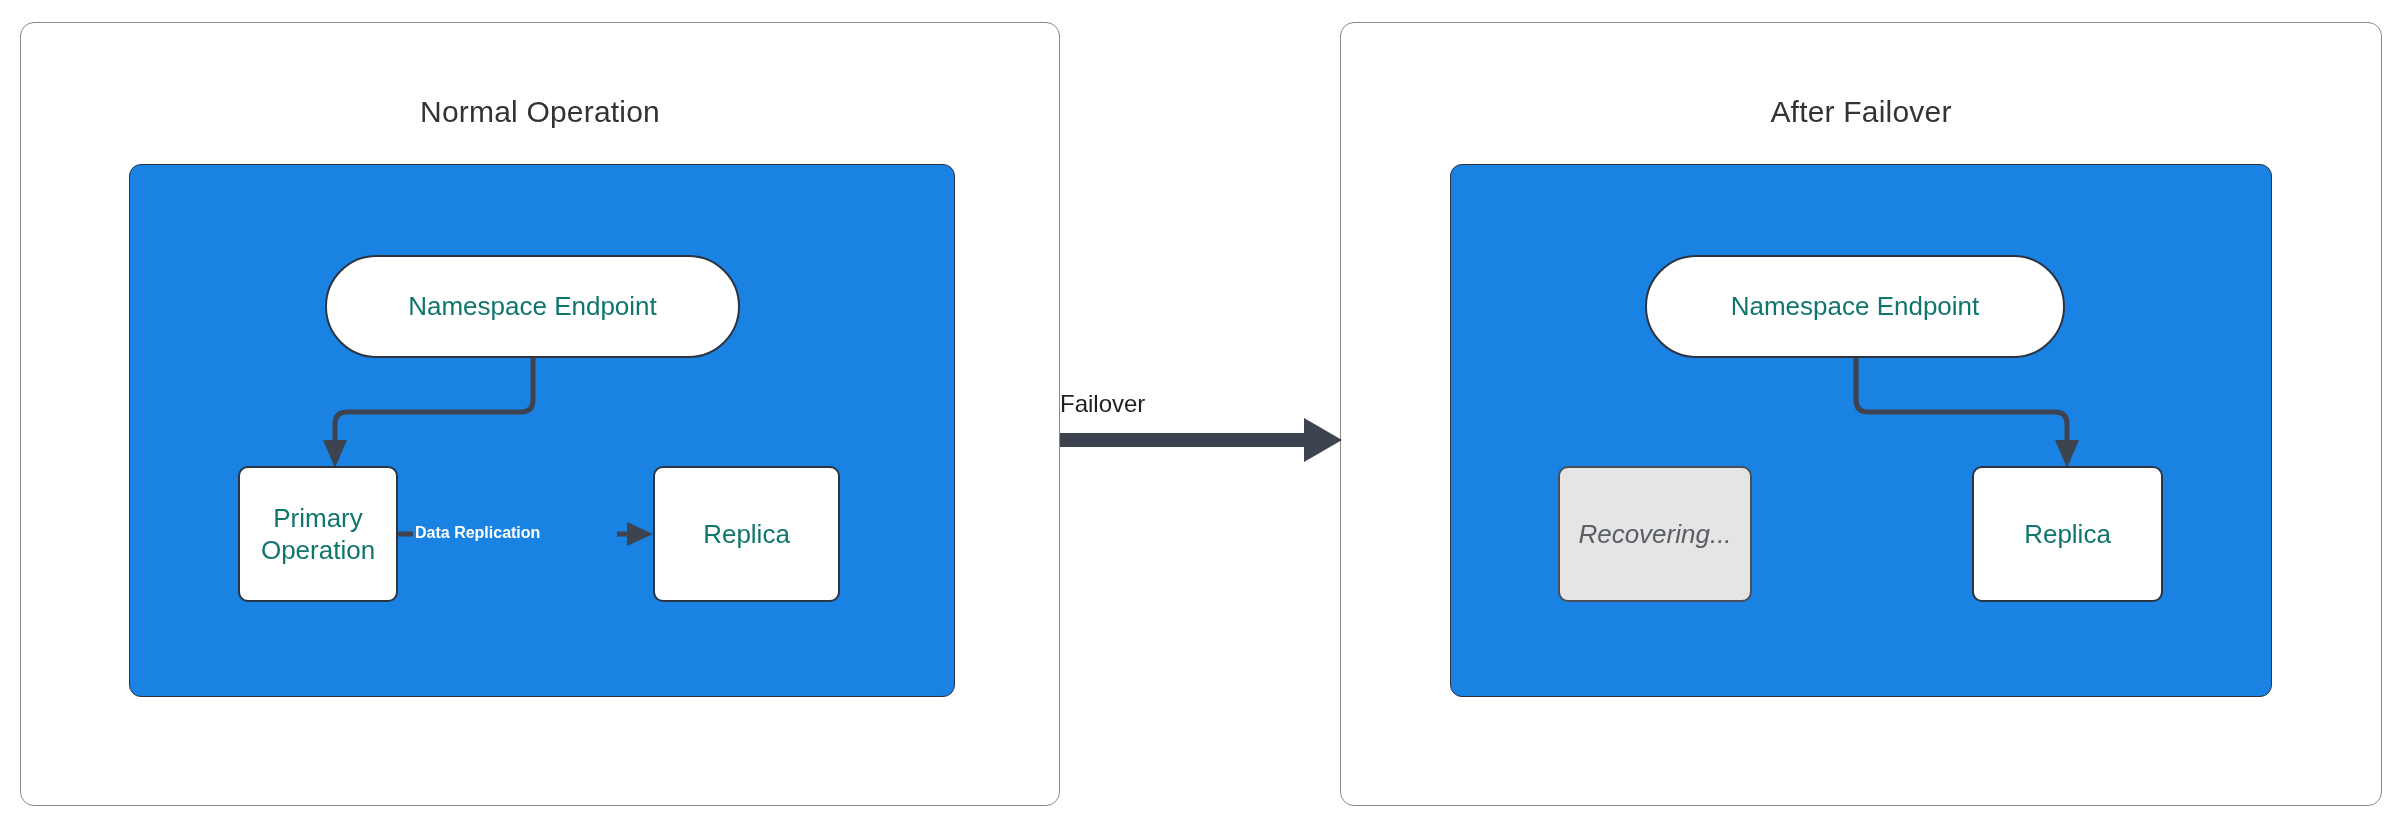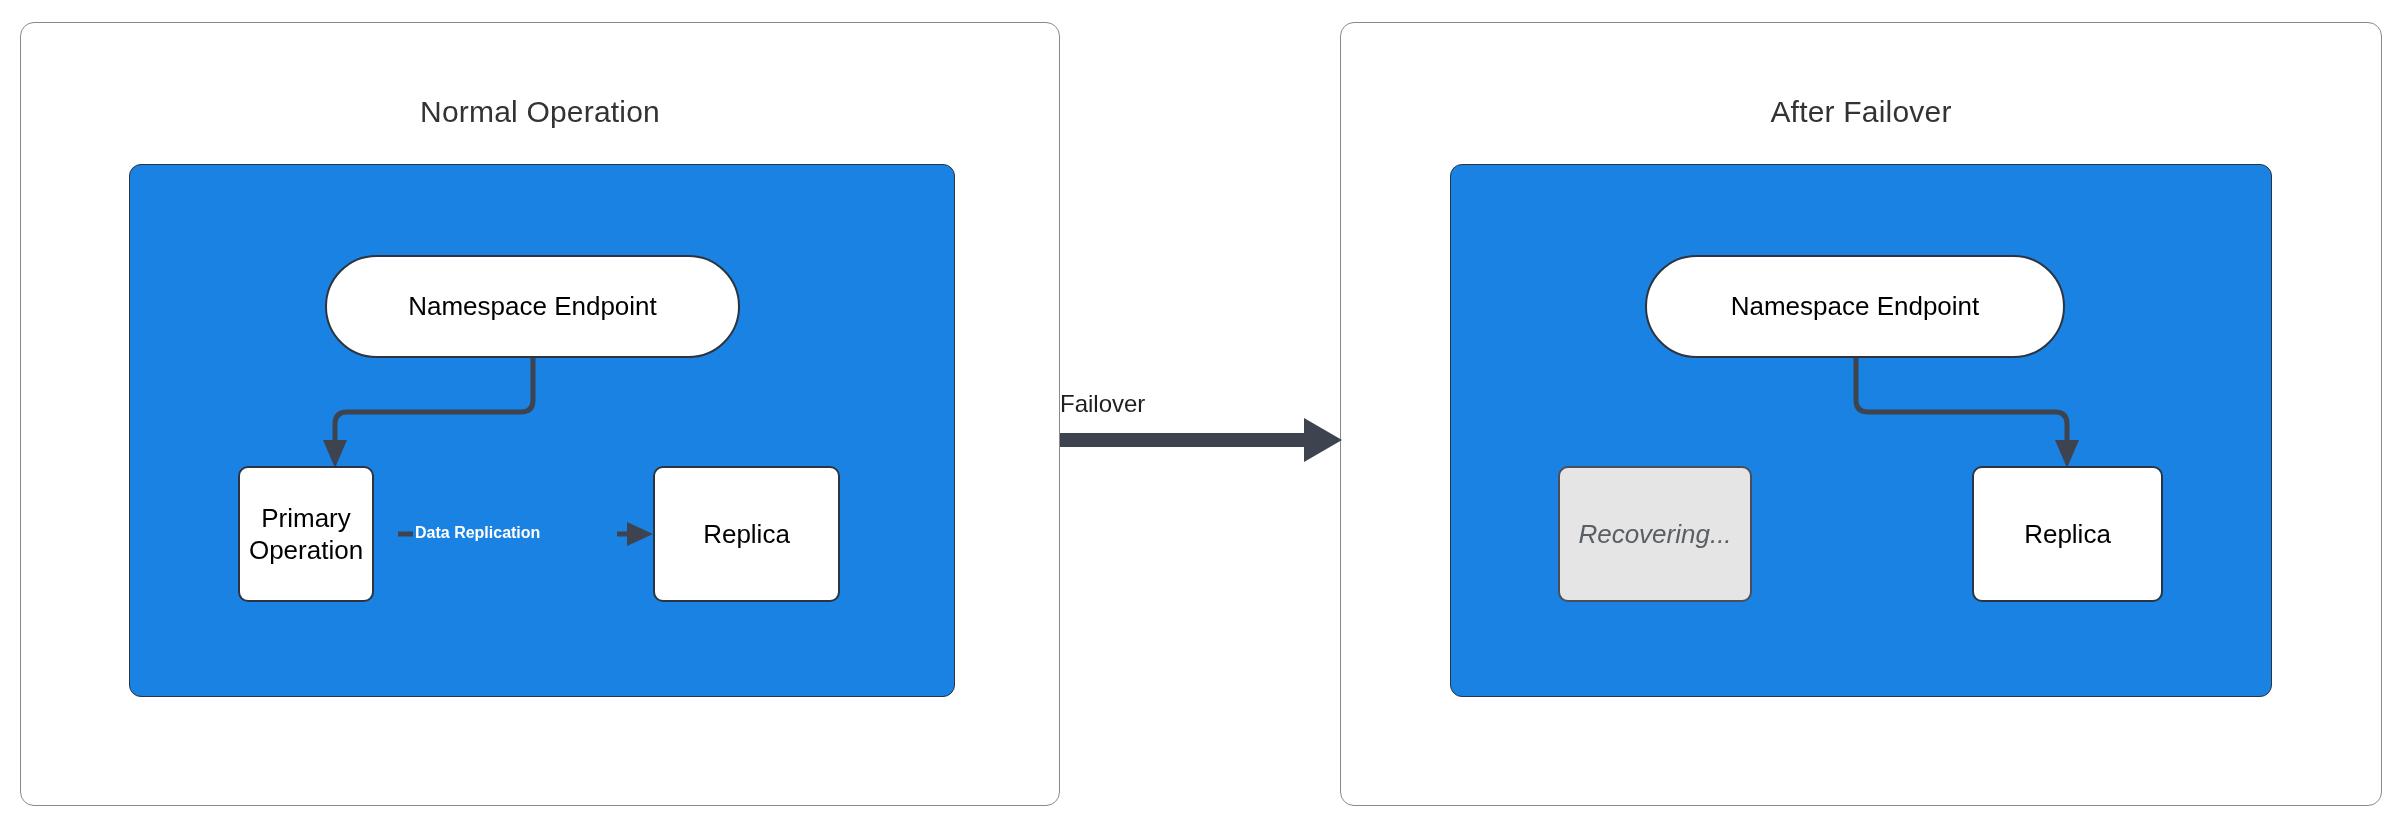--- a/index.html
+++ b/index.html
@@ -59,37 +59,37 @@
   
   .node {
     position: absolute;
     background: #ffffff;
     border: 2.2px solid #2b3440;
     box-sizing: border-box;
     display: flex;
     align-items: center;
     justify-content: center;
     text-align: center;
-    color: #000000;
+    color: #0f766e;
     font-size: 26px;
     line-height: 1.25;
     z-index: 3;
   }
   .node.pill  { border-radius: 999px; }
   .node.rect  { border-radius: 10px; }
   .node.muted {
     background: #e5e5e5;
     border-color: #4a4f57;
     color: #5a5f66;
     font-style: italic;
   }
 
   
   #node-ep-left      { left: 325px;  top: 255px; width: 415px; height: 103px; }
-  #node-primary-left { left: 238px;  top: 466px; width: 136px; height: 136px; }
+  #node-primary-left { left: 238px;  top: 466px; width: 160px; height: 136px; }
   #node-replica-left { left: 653px;  top: 466px; width: 187px; height: 136px; }
 
   
   #node-ep-right        { left: 1645px; top: 255px; width: 420px; height: 103px; }
   #node-recovering      { left: 1558px; top: 466px; width: 194px; height: 136px; }
   #node-replica-right   { left: 1972px; top: 466px; width: 191px; height: 136px; }
 
   
   .conn {
     position: absolute;

